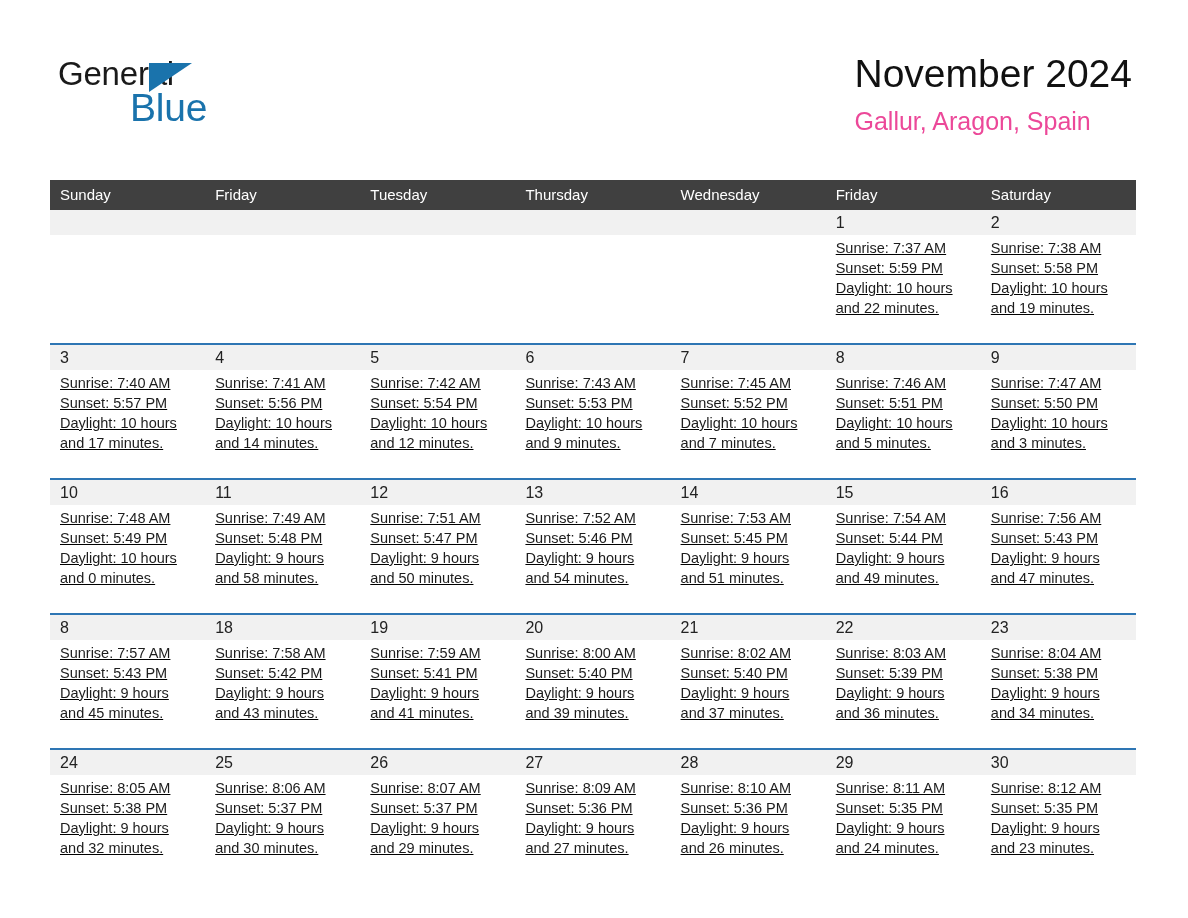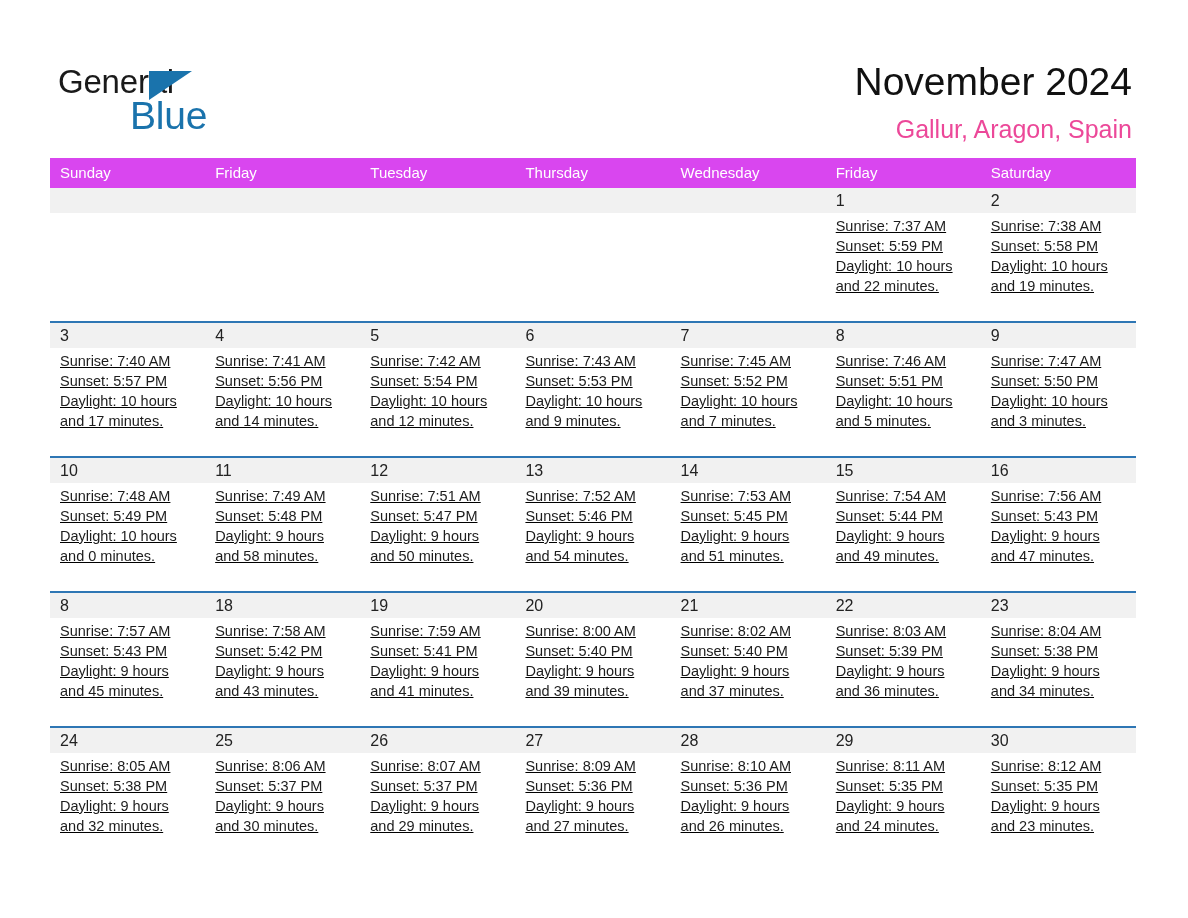--- a/index.html
+++ b/index.html
@@ -19,21 +19,21 @@
     position: relative;
     width: 1188px;
     height: 918px;
     box-sizing: border-box;
   }
 
   
   .header {
     position: absolute;
     left: 0;
-    top: 12px;
+    top: 4px;
     width: 1188px;
     height: 158px;
   }
 
   .brand {
     position: absolute;
     left: 58px;
     top: 52px;
     width: 300px;
     height: 80px;
@@ -67,21 +67,21 @@
     letter-spacing: -0.2px;
     color: #1a73ac;
     font-weight: 400;
     white-space: nowrap;
   }
 
   .title-block {
     position: absolute;
     right: 56px;
     top: 46px;
-    text-align: right;
+    text-align: left;
   }
   .cal-title {
     font-size: 39px;
     line-height: 48px;
     font-weight: 400;
     color: #111111;
     white-space: nowrap;
   }
   .cal-subtitle {
     margin-top: 8px;
@@ -96,21 +96,22 @@
   .calendar {
     position: absolute;
     left: 50px;
     top: 158px;
     width: 1086px;
   }
 
   .dow-row {
     display: flex;
     width: 100%;
-    background: #d946ef;
+    background: #404040;
+    margin-top: 22px;
   }
   .dow-cell {
     flex: 1 1 0;
     height: 30px;
     line-height: 30px;
     padding-left: 10px;
     box-sizing: border-box;
     color: #ffffff;
     font-size: 15px;
     white-space: nowrap;

